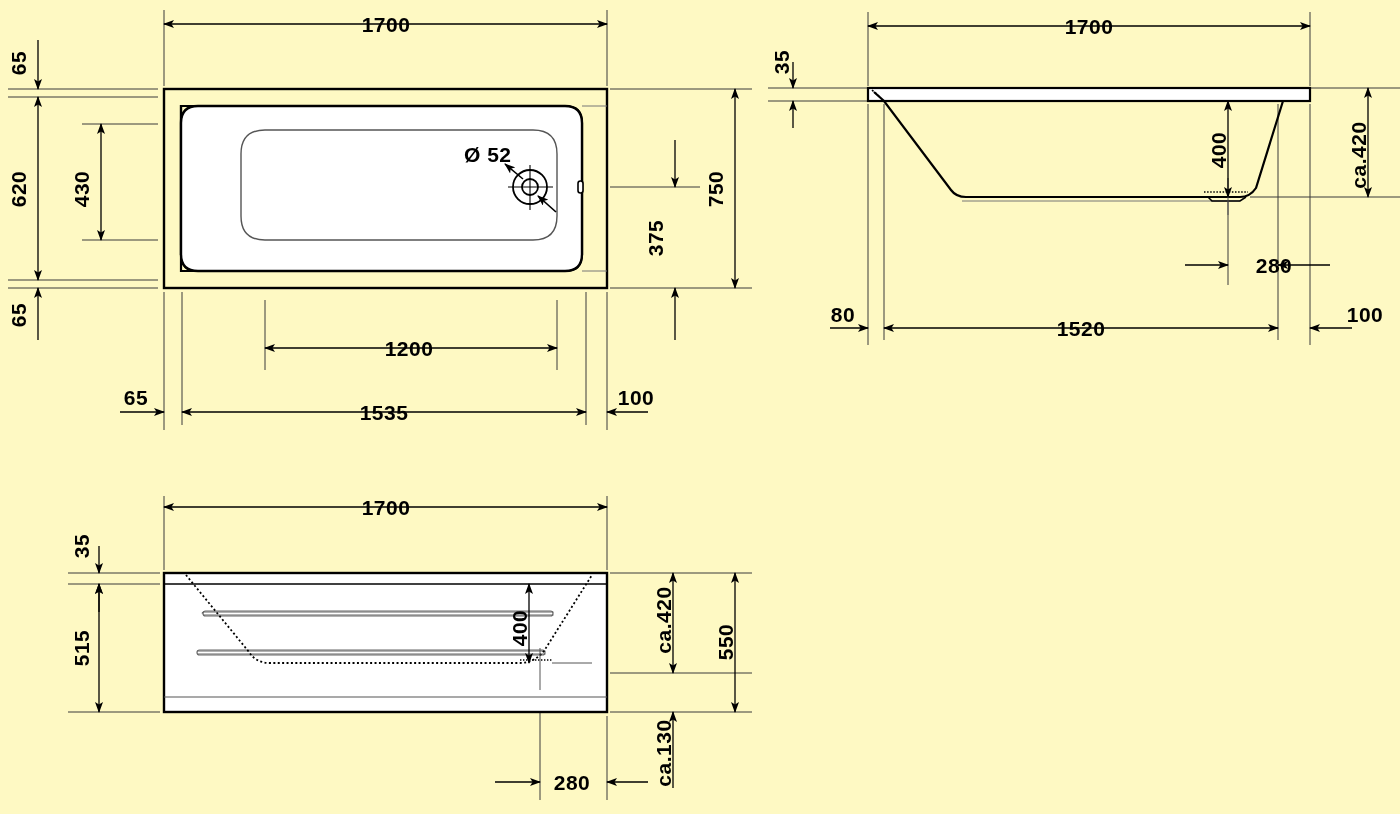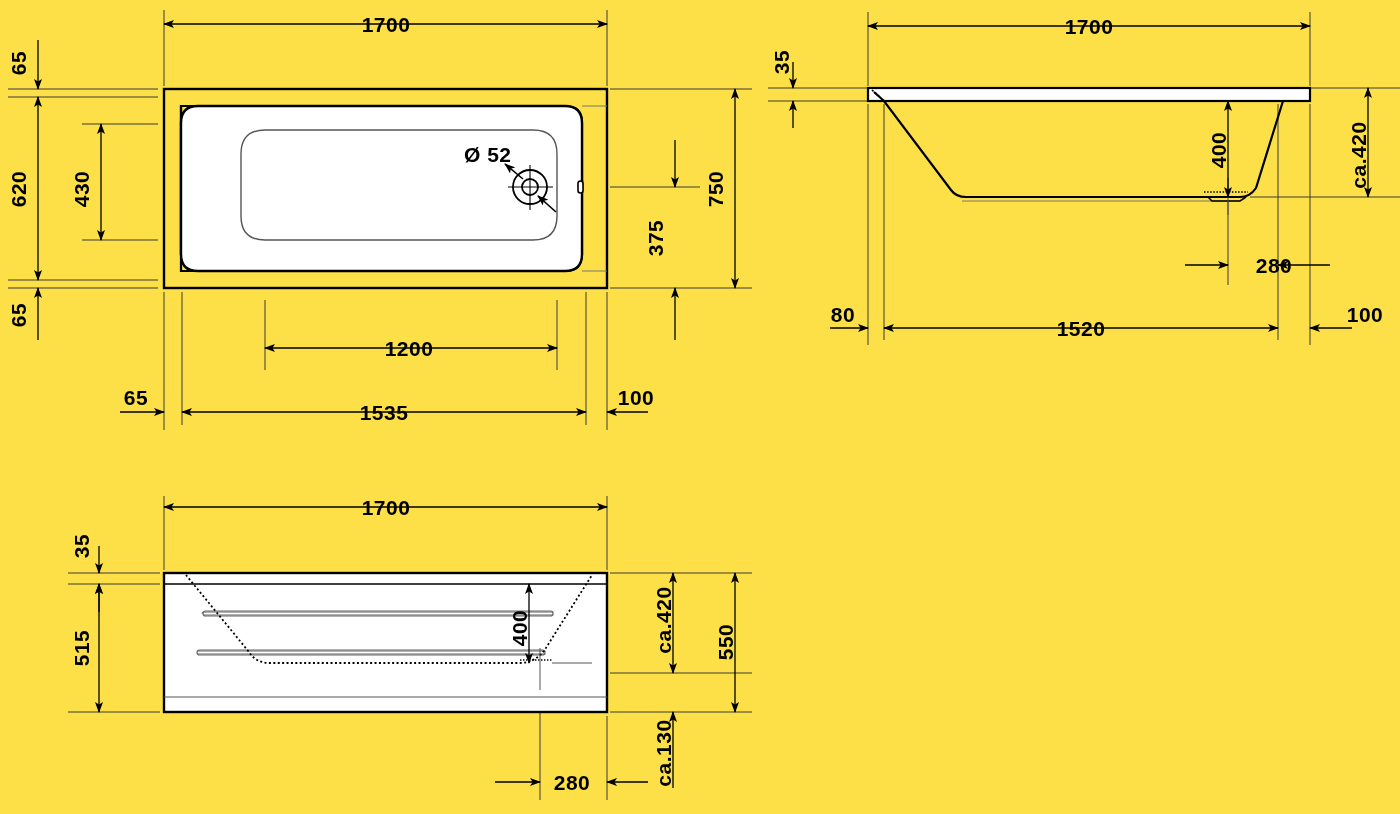--- a/index.html
+++ b/index.html
@@ -7,21 +7,21 @@
     padding: 0;
     background: #ffffff;
   }
   body {
     font-family: "Liberation Sans", sans-serif;
   }
   #sheet {
     position: relative;
     width: 1400px;
     height: 814px;
-    background: #fde047;
+    background: #fef9c3;
     overflow: hidden;
   }
   svg.drawing {
     position: absolute;
     left: 0;
     top: 0;
     width: 1400px;
     height: 814px;
     display: block;
   }

